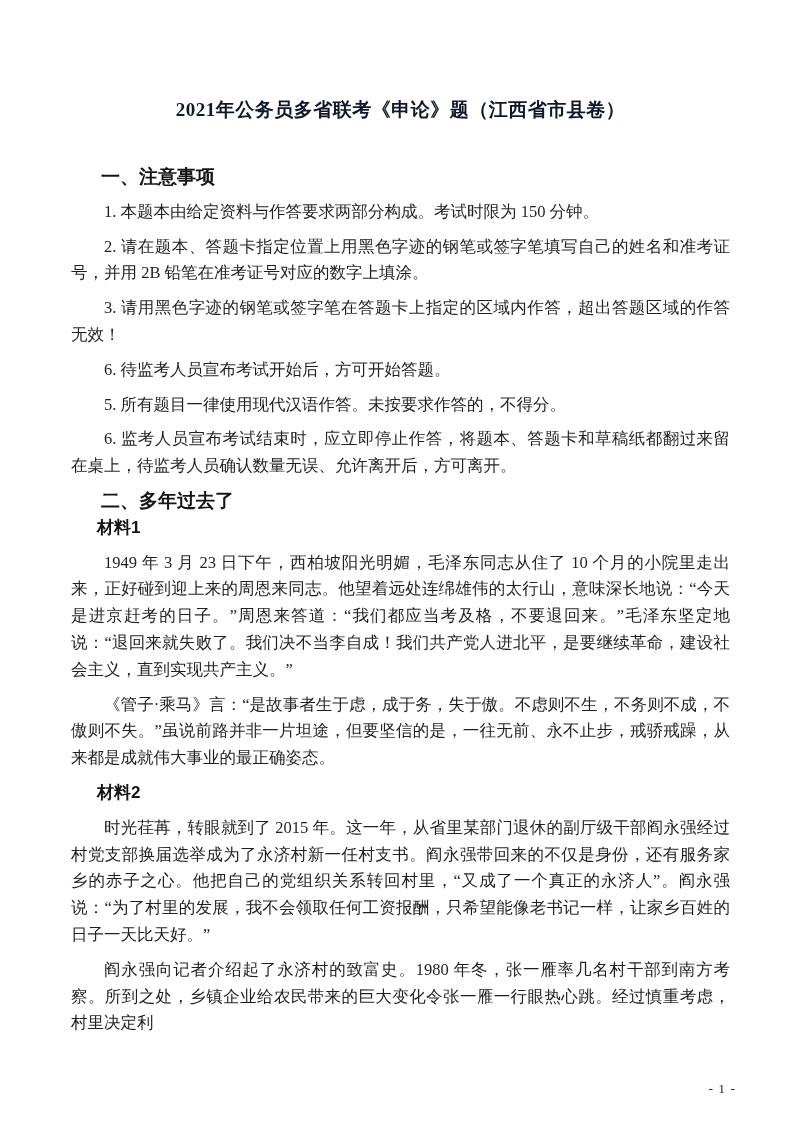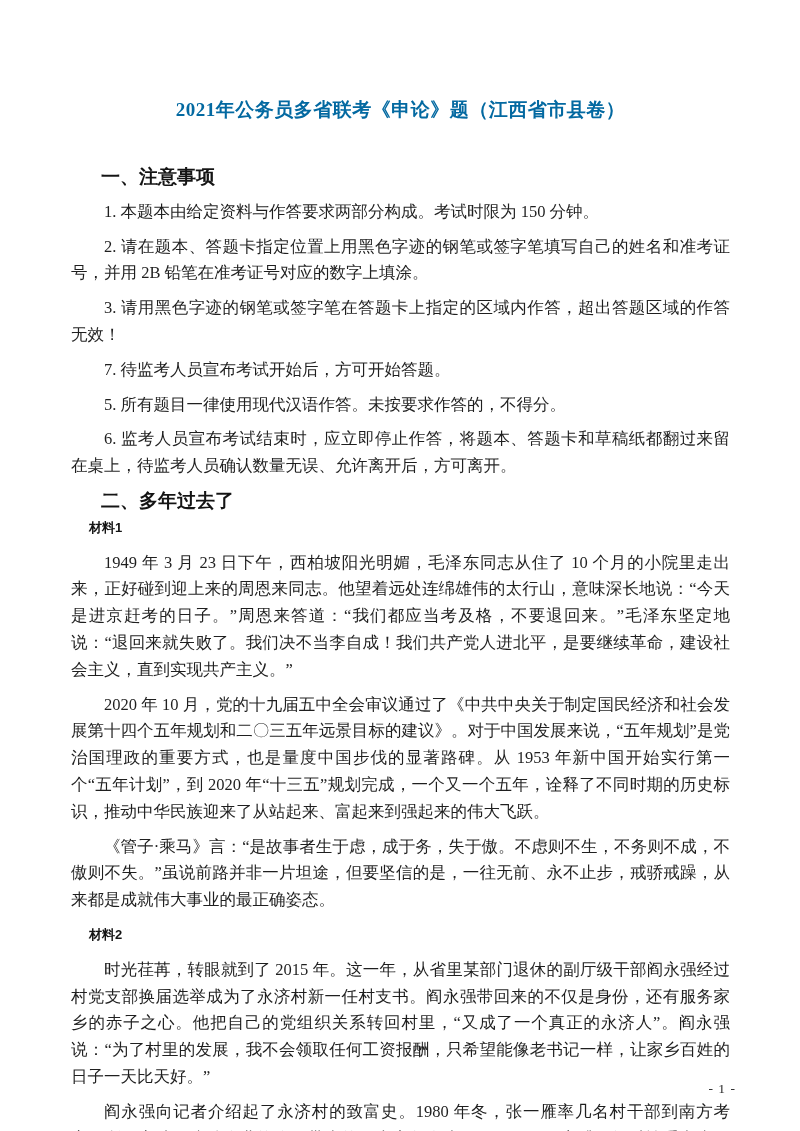--- a/index.html
+++ b/index.html
@@ -21,38 +21,38 @@
     font-family: "Liberation Serif", "DejaVu Serif", serif;
     color: #1f1f1f;
     font-size: 16.5px;
     line-height: 26.8px;
     background: #ffffff;
   }
   .doc-title {
     font-size: 19px;
     font-weight: 700;
     text-align: center;
-    color: #0369a1;
+    color: #0f172a;
     margin: 0 0 41px 0;
     line-height: 26px;
     letter-spacing: 0.5px;
     font-family: "Liberation Serif", "DejaVu Serif", serif;
   }
   .sec-heading {
     font-weight: 700;
     font-size: 19px;
     color: #141414;
     margin: 0;
     text-indent: 2em;
     line-height: 26.8px;
     font-family: "Liberation Sans", "DejaVu Sans", sans-serif;
   }
   .sub-heading {
     font-weight: 700;
-    font-size: 13px;
+    font-size: 17px;
     color: #141414;
     margin: 0;
     text-indent: 2em;
     line-height: 26.8px;
     font-family: "Liberation Sans", "DejaVu Sans", sans-serif;
   }
   .body-text {
     margin: 8px;
     text-indent: 2em;
     text-align: justify;
@@ -73,30 +73,29 @@
 
 <div class="page">
 
   <h1 class="doc-title">2021年公务员多省联考《申论》题（江西省市县卷）</h1>
 
   <p class="sec-heading">一、注意事项</p>
 
   <p class="body-text">1. 本题本由给定资料与作答要求两部分构成。考试时限为 150 分钟。</p>
   <p class="body-text">2. 请在题本、答题卡指定位置上用黑色字迹的钢笔或签字笔填写自己的姓名和准考证号，并用 2B 铅笔在准考证号对应的数字上填涂。</p>
   <p class="body-text">3. 请用黑色字迹的钢笔或签字笔在答题卡上指定的区域内作答，超出答题区域的作答无效！</p>
-  <p class="body-text">7. 待监考人员宣布考试开始后，方可开始答题。</p>
+  <p class="body-text">6. 待监考人员宣布考试开始后，方可开始答题。</p>
   <p class="body-text">5. 所有题目一律使用现代汉语作答。未按要求作答的，不得分。</p>
   <p class="body-text">6. 监考人员宣布考试结束时，应立即停止作答，将题本、答题卡和草稿纸都翻过来留在桌上，待监考人员确认数量无误、允许离开后，方可离开。</p>
 
   <p class="sec-heading">二、多年过去了</p>
 
   <p class="sub-heading">材料1</p>
 
   <p class="body-text">1949 年 3 月 23 日下午，西柏坡阳光明媚，毛泽东同志从住了 10 个月的小院里走出来，正好碰到迎上来的周恩来同志。他望着远处连绵雄伟的太行山，意味深长地说：“今天是进京赶考的日子。”周恩来答道：“我们都应当考及格，不要退回来。”毛泽东坚定地说：“退回来就失败了。我们决不当李自成！我们共产党人进北平，是要继续革命，建设社会主义，直到实现共产主义。”</p>
-  <p class="body-text">2020 年 10 月，党的十九届五中全会审议通过了《中共中央关于制定国民经济和社会发展第十四个五年规划和二〇三五年远景目标的建议》。对于中国发展来说，“五年规划”是党治国理政的重要方式，也是量度中国步伐的显著路碑。从 1953 年新中国开始实行第一个“五年计划”，到 2020 年“十三五”规划完成，一个又一个五年，诠释了不同时期的历史标识，推动中华民族迎来了从站起来、富起来到强起来的伟大飞跃。</p>
   <p class="body-text">《管子·乘马》言：“是故事者生于虑，成于务，失于傲。不虑则不生，不务则不成，不傲则不失。”虽说前路并非一片坦途，但要坚信的是，一往无前、永不止步，戒骄戒躁，从来都是成就伟大事业的最正确姿态。</p>
 
   <p class="sub-heading">材料2</p>
 
   <p class="body-text">时光荏苒，转眼就到了 2015 年。这一年，从省里某部门退休的副厅级干部阎永强经过村党支部换届选举成为了永济村新一任村支书。阎永强带回来的不仅是身份，还有服务家乡的赤子之心。他把自己的党组织关系转回村里，“又成了一个真正的永济人”。阎永强说：“为了村里的发展，我不会领取任何工资报酬，只希望能像老书记一样，让家乡百姓的日子一天比天好。”</p>
   <p class="body-text">阎永强向记者介绍起了永济村的致富史。1980 年冬，张一雁率几名村干部到南方考察。所到之处，乡镇企业给农民带来的巨大变化令张一雁一行眼热心跳。经过慎重考虑，村里决定利</p>
 
 </div>
 
 <div class="page-number">- 1 -</div>

